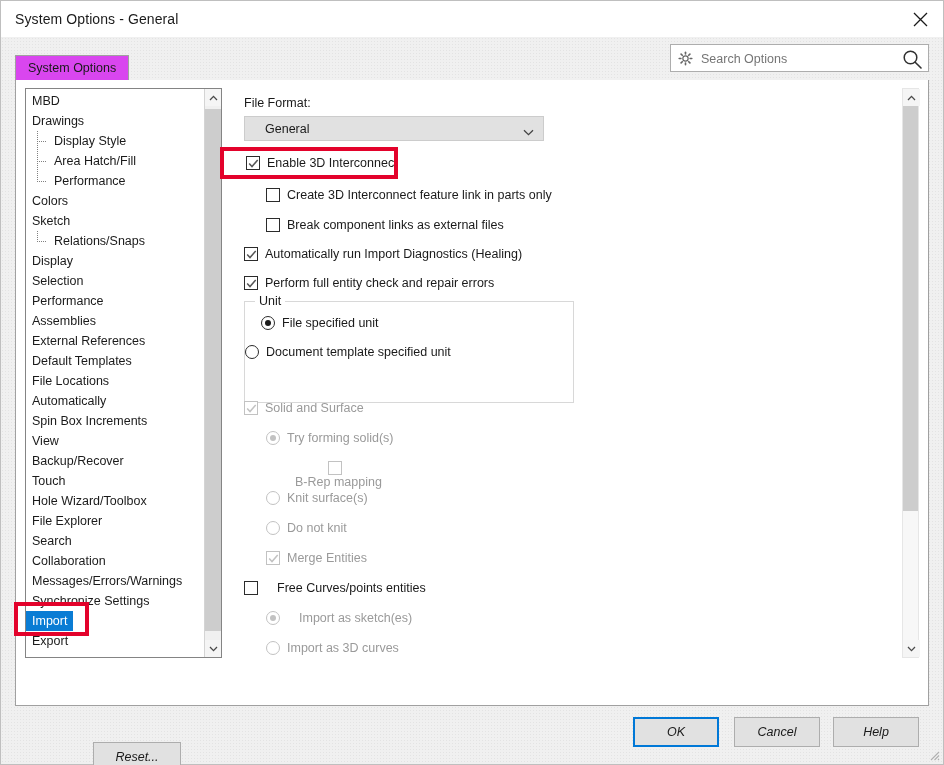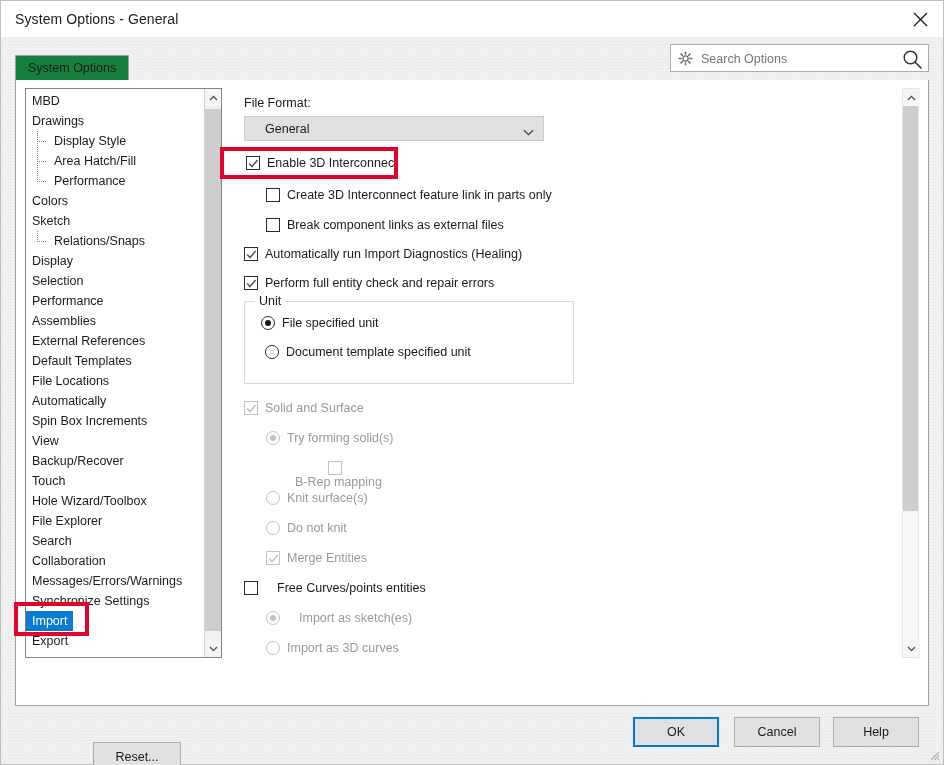--- a/index.html
+++ b/index.html
@@ -53,21 +53,21 @@
     position:absolute;left:28px;top:0;width:195px;height:26px;
     border:none;outline:none;background:transparent;
     font-family:"Liberation Sans", sans-serif;font-size:12.5px;color:#777;
   }
   .search-mag{position:absolute;right:5px;top:3px;width:22px;height:22px;}
 
   
   .tabstrip{position:absolute;left:14px;top:54px;width:914px;height:25px;}
   .tab{
     position:absolute;left:0;top:0;height:25px;padding:0 12px;
-    background:#15803d;border:1px solid #a0a0a0;border-bottom:none;
+    background:#d946ef;border:1px solid #a0a0a0;border-bottom:none;
     display:flex;align-items:center;box-sizing:border-box;
     font-size:12.5px;color:#1a1a1a;
   }
 
   
   .content-card{
     position:absolute;left:14px;top:79px;width:914px;height:626px;
     background:#ffffff;border:1px solid #a0a0a0;border-top:none;
     box-sizing:border-box;
   }
@@ -152,21 +152,21 @@
   }
   .rb.dis{border-color:#c2c2c2;}
   .rb .dot{
     position:absolute;left:3px;top:3px;width:6px;height:6px;border-radius:50%;
     background:#1a1a1a;
   }
   .rb.dis .dot{background:#c2c2c2;}
 
   
   .groupbox{
-    position:absolute;left:14px;top:213px;width:330px;height:83px;
+    position:absolute;left:14px;top:213px;width:330px;height:102px;
     border:1px solid #d8d8d8;box-sizing:border-box;
   }
   .groupbox-title{
     position:absolute;left:10px;top:-8px;background:#ffffff;padding:0 4px;
     font-size:12.5px;color:#1a1a1a;
   }
 
   
   .opt-sb{
     position:absolute;right:9px;top:8px;width:17px;height:570px;
@@ -175,20 +175,21 @@
   .opt-sb-thumb{
     position:absolute;left:0;top:17px;width:15px;height:405px;background:#cdcdcd;
   }
 
   
   .btn{
     background:#e1e1e1;border:1px solid #adadad;box-sizing:border-box;
     display:flex;align-items:center;justify-content:center;
     font-family:"Liberation Sans", sans-serif;font-size:12.5px;color:#1a1a1a;
     cursor:default;
+    font-style:italic;
   }
   .reset-btn{position:absolute;left:77px;top:662px;width:88px;height:30px;}
 
   
   .ok-btn{
     position:absolute;left:632px;top:716px;width:86px;height:30px;
     border:2px solid #0078d7;background:#e1e1e1;
   }
   .cancel-btn{position:absolute;left:733px;top:716px;width:86px;height:30px;}
   .help-btn{position:absolute;left:832px;top:716px;width:86px;height:30px;}
@@ -352,21 +353,21 @@
       </div>
 
       <div class="groupbox">
         <span class="groupbox-title">Unit</span>
         <div class="row" style="left:16px;top:14px;">
           <span class="rb">
               <span class="dot"></span>
             </span>
           <span class="lbl">File specified unit</span>
         </div>
-        <div class="row" style="left:20px;top:43px;text-align:center;">
+        <div class="row" style="left:0;top:43px;text-align:center;">
           <span class="rb"></span>
           <span class="lbl">Document template specified unit</span>
         </div>
       </div>
 
       <div class="row disabled" style="left:14px;top:313px;">
         <span class="cb dis">
           <span class="tick">
             <svg width="11" height="11" viewBox="0 0 11 11">
                 <path d="M1.2 5.6 L4 8.6 L9.7 1.9" stroke="#c2c2c2" stroke-width="1.5" fill="none"></path>

